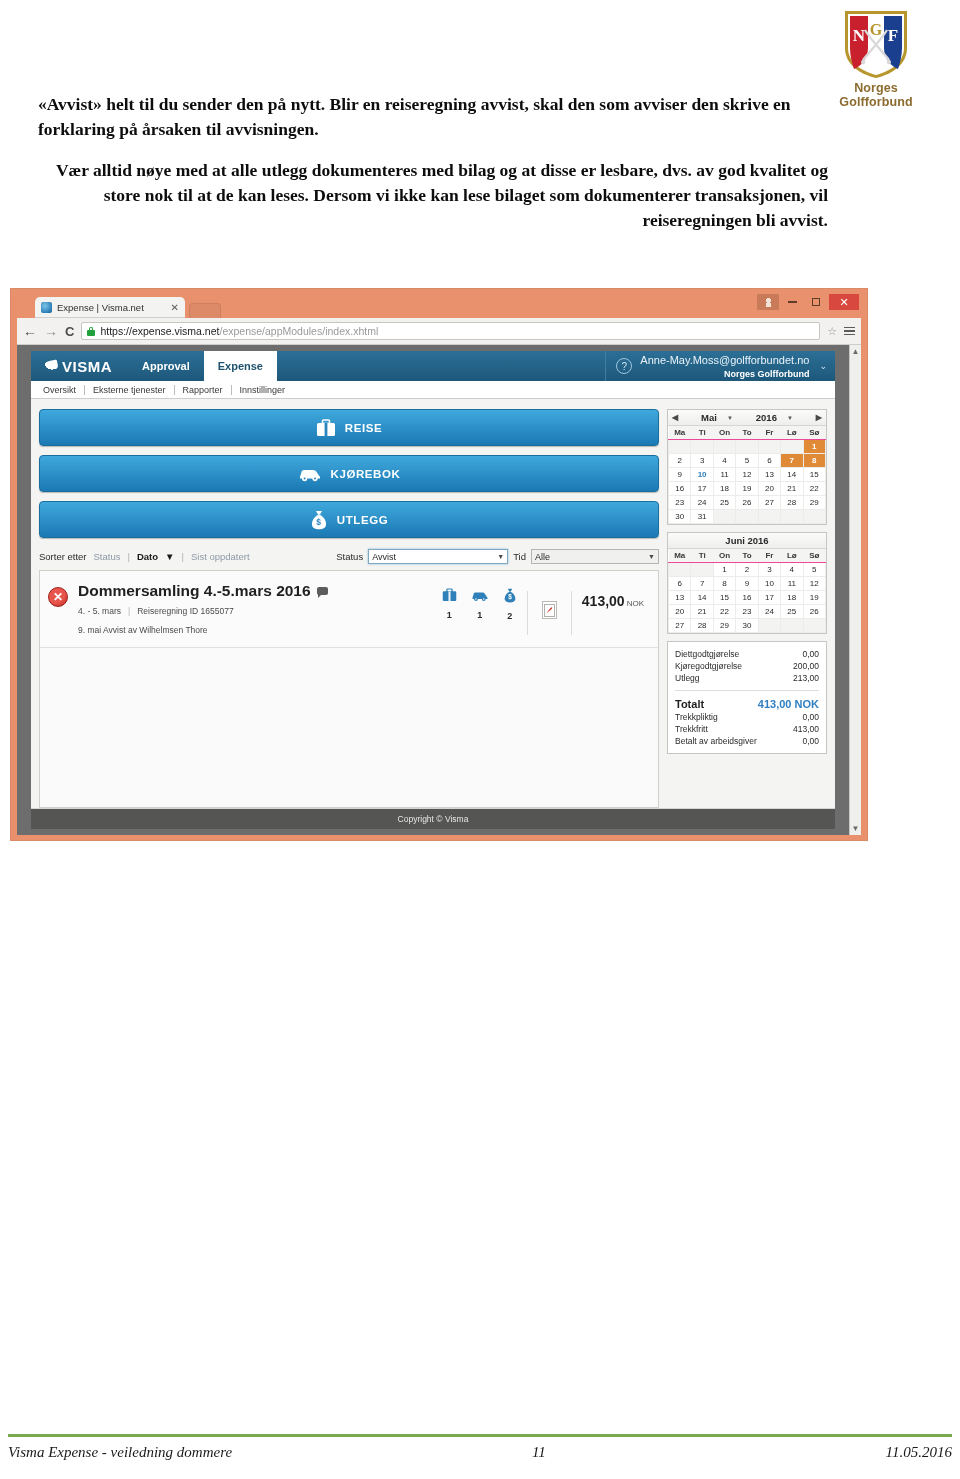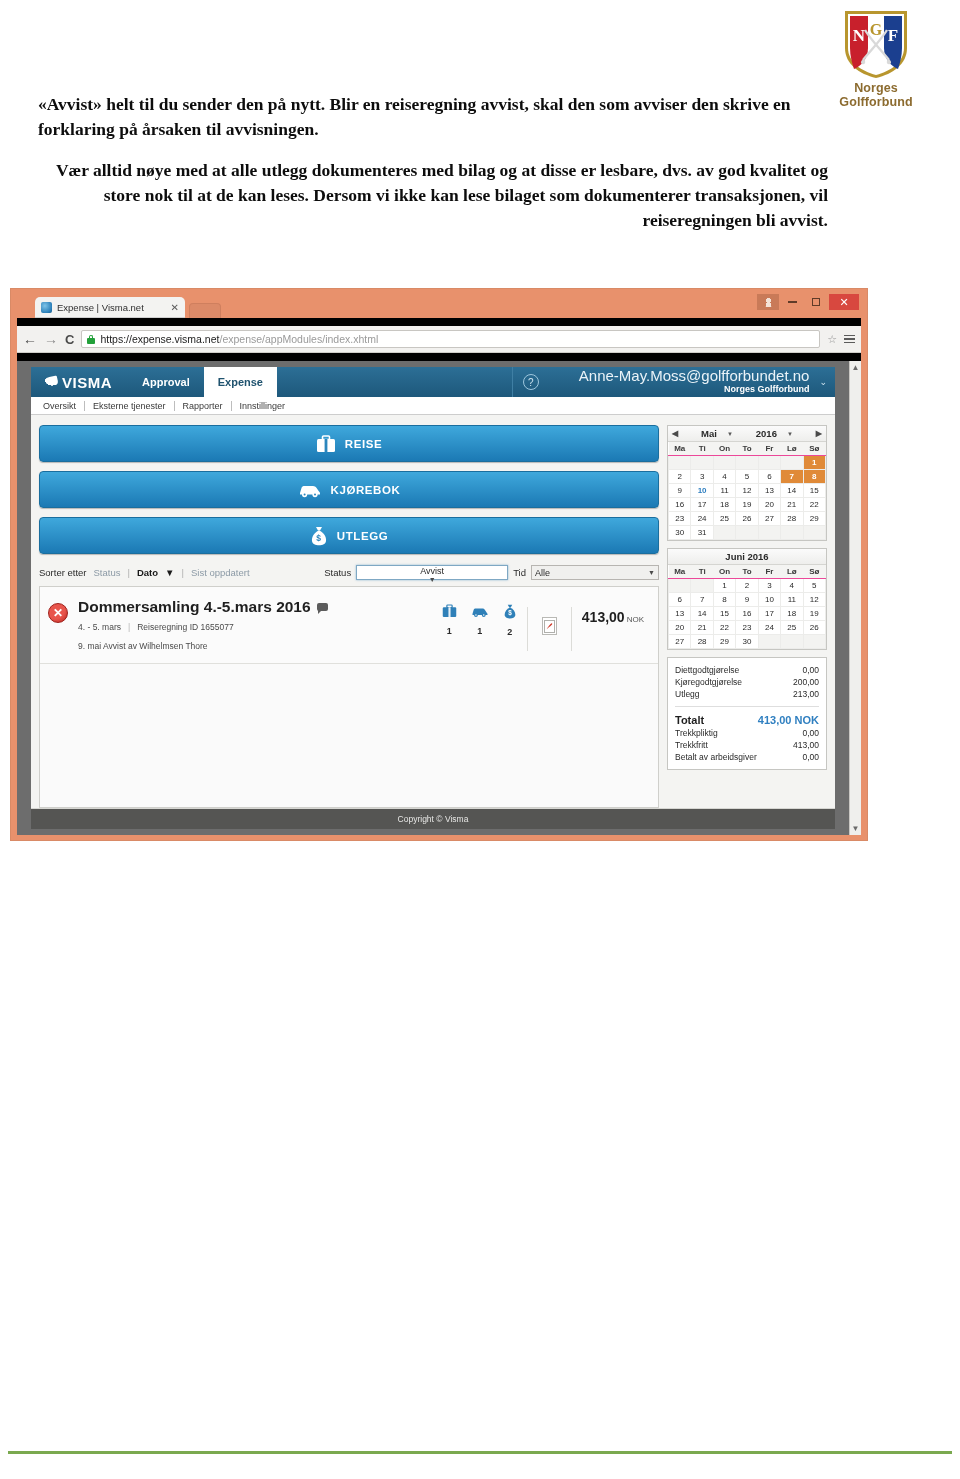--- a/index.html
+++ b/index.html
@@ -75,21 +75,20 @@
   
   .browser {
     position: absolute;
     left: 6px;
     top: 4px;
     right: 6px;
     bottom: 5px;
     background: #000000;
     display: flex;
     flex-direction: column;
-    gap: 8px;
   }
   .titlebar {
     height: 25px;
     position: relative;
     display: flex;
     align-items: flex-end;
     background: #e8916c;
   }
   .tab {
     margin-left: 18px;
@@ -277,21 +276,21 @@
   }
   .help-circle {
     width: 16px; height: 16px; border-radius: 50%;
     border: 1.5px solid #9dc6dd;
     color: #cfe4f0;
     font-size: 10px;
     display: flex; align-items: center; justify-content: center;
     box-sizing: border-box;
   }
   .user-block { text-align: right; line-height: 11px; }
-  .user-mail { font-size: 15px; color: #eaf3f8; margin-left: 32px; }
+  .user-mail { font-size: 11px; color: #eaf3f8; }
   .user-org { font-size: 9px; color: #ffffff; font-weight: bold; }
   .caret-down { color: #cfe4f0; font-size: 9px; margin-left: 2px; }
 
   .subnav {
     margin: 0 14px;
     height: 17px;
     background: #ffffff;
     border-bottom: 1px solid #cdcdcd;
     display: flex;
     align-items: center;
@@ -365,21 +364,21 @@
     background: #ffffff;
     border: 1px solid #b7b5b1;
     display: flex;
     align-items: center;
     justify-content: space-between;
     padding: 0 3px;
     font-size: 9px;
     color: #2a2a2a;
     box-sizing: border-box;
   }
-  .selectbox.status { width: 152px; border-color: #7fa8c4; box-shadow: 0 0 2px rgba(70,140,190,.6); flex-direction: column; }
+  .selectbox.status { width: 140px; border-color: #7fa8c4; box-shadow: 0 0 2px rgba(70,140,190,.6); }
   .selectbox.tid { width: 128px; background: #f0f0ee; }
   .selectbox .arr { font-size: 7px; color: #4a4a4a; }
 
   .listpanel {
     background: #fafafa;
     border: 1px solid #cfcfcb;
     flex: 1 1 auto;
     overflow: hidden;
   }
   .trip-row {
@@ -984,15 +983,20 @@
         <div class="vscroll">
           <span>▲</span>
           <span>▼</span>
         </div>
       </div>
     </div>
   </div>
 
   <div class="doc-footer">
     <div class="rule"></div>
+    <div class="row">
+      <span class="left">Visma Expense - veiledning dommere</span>
+      <span class="center">11</span>
+      <span class="right">11.05.2016</span>
+    </div>
   </div>
 
 </div>
 
 </body></html>

